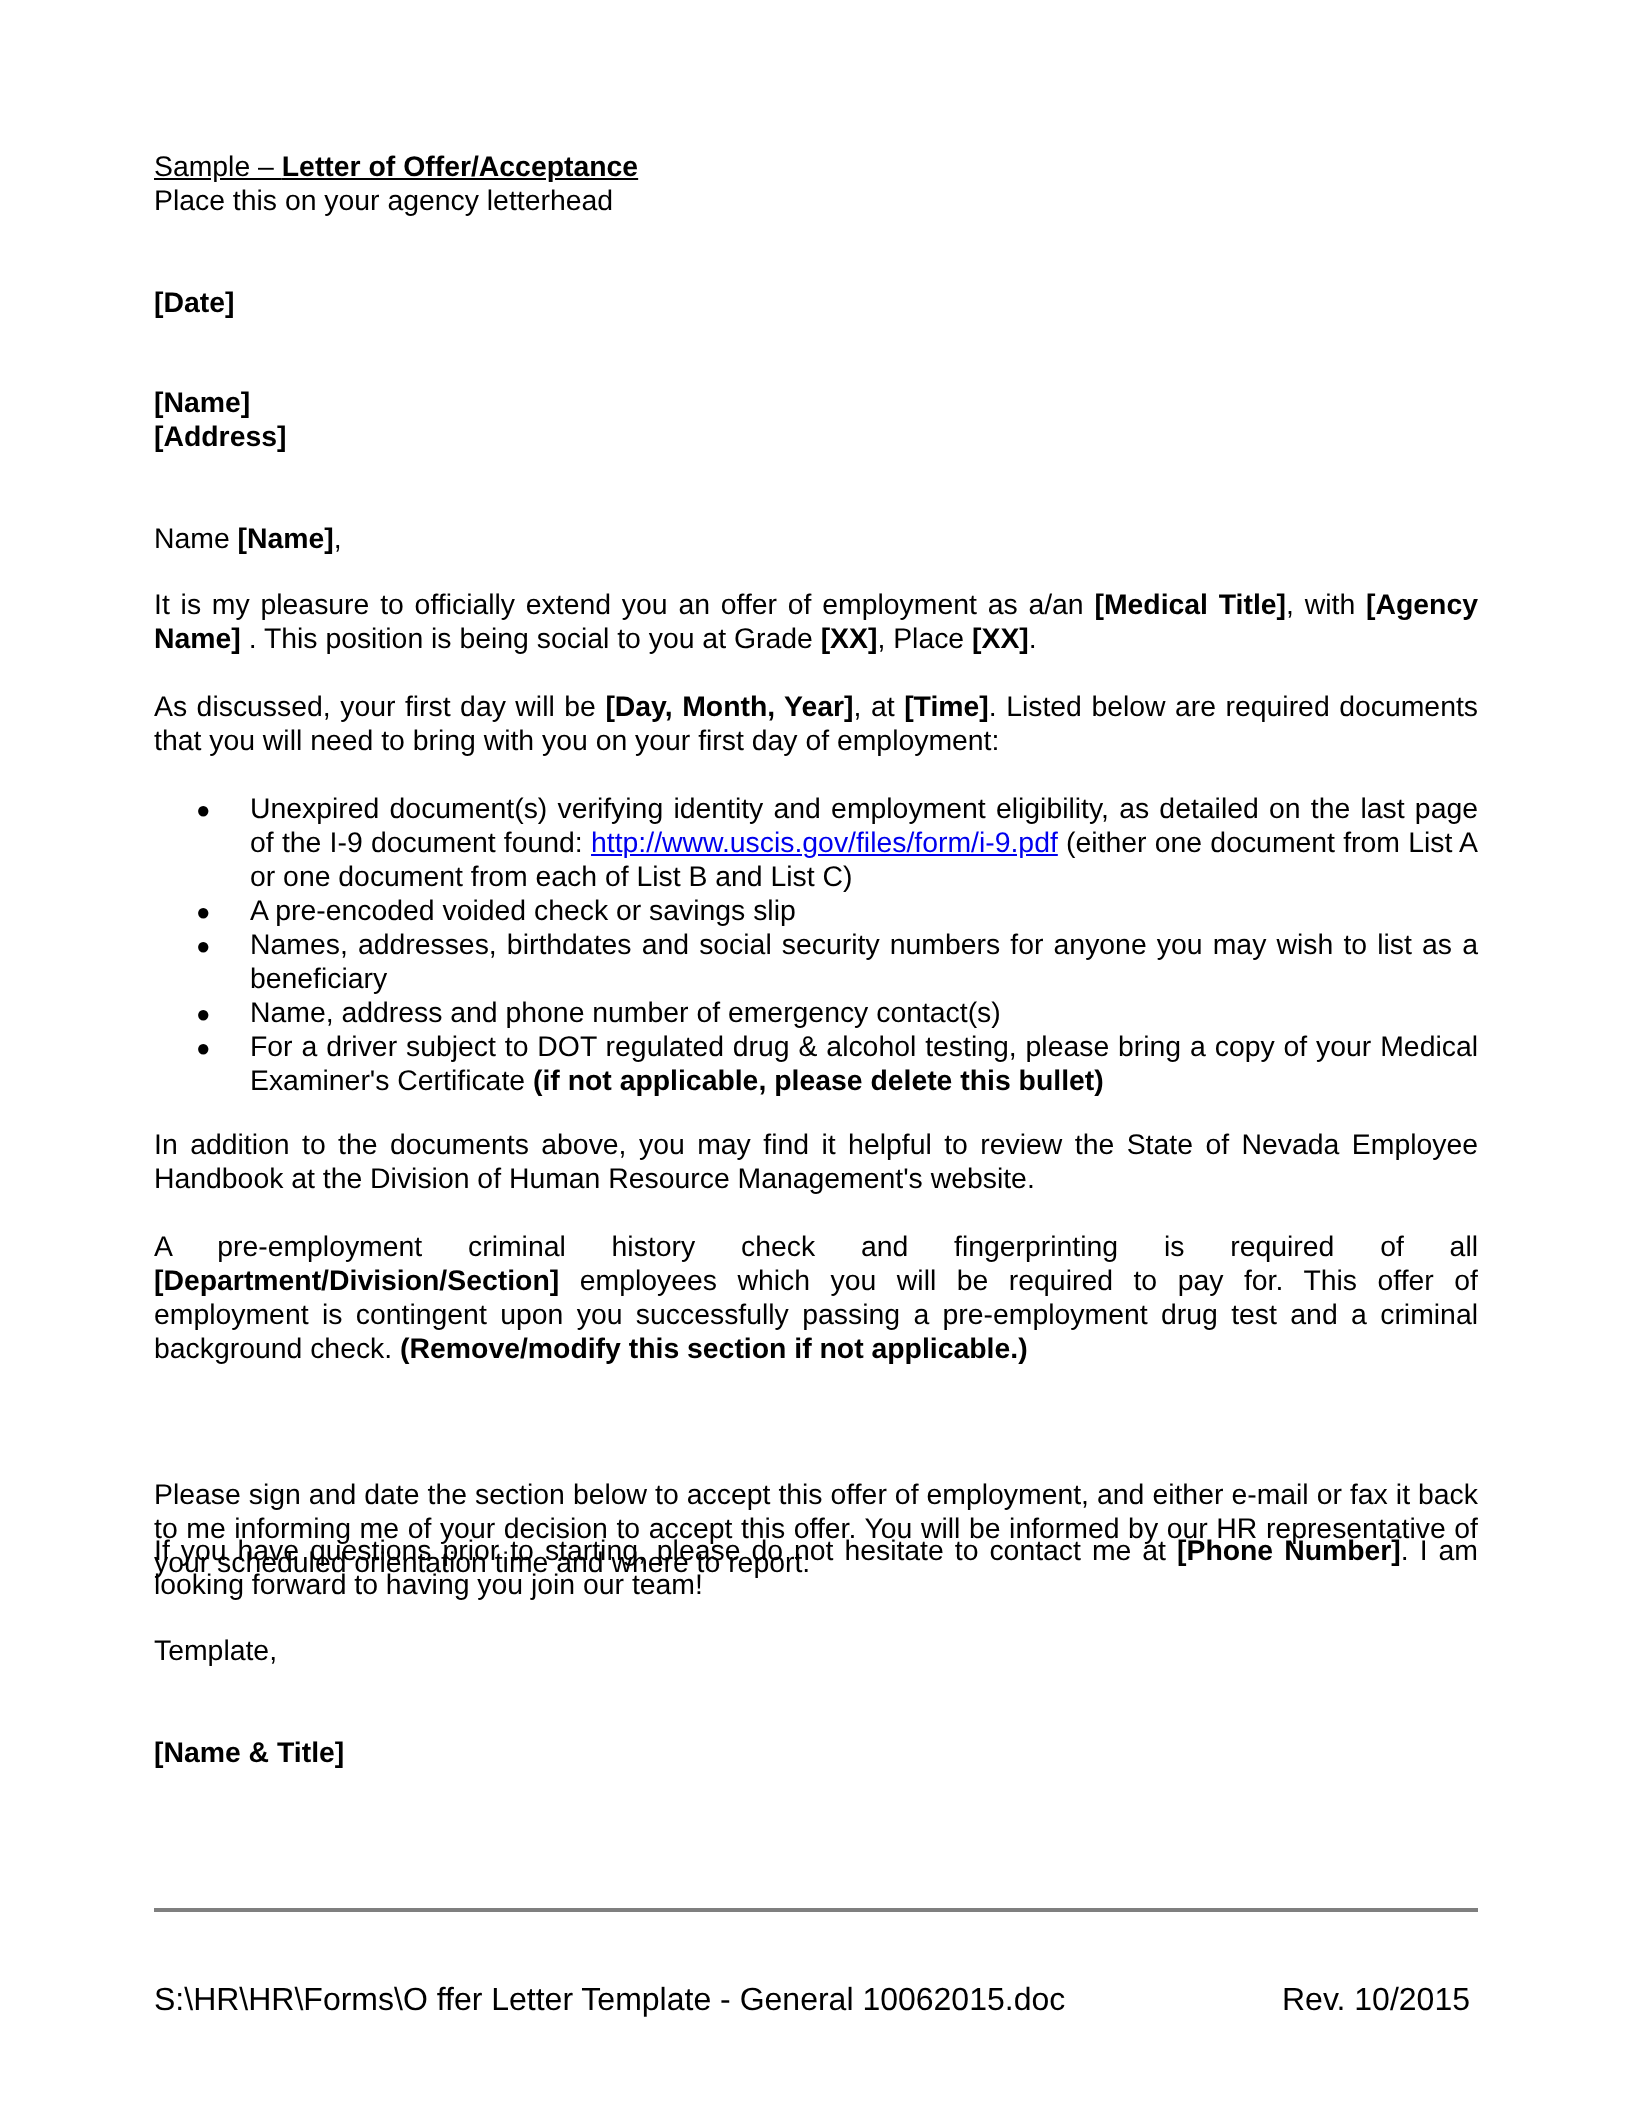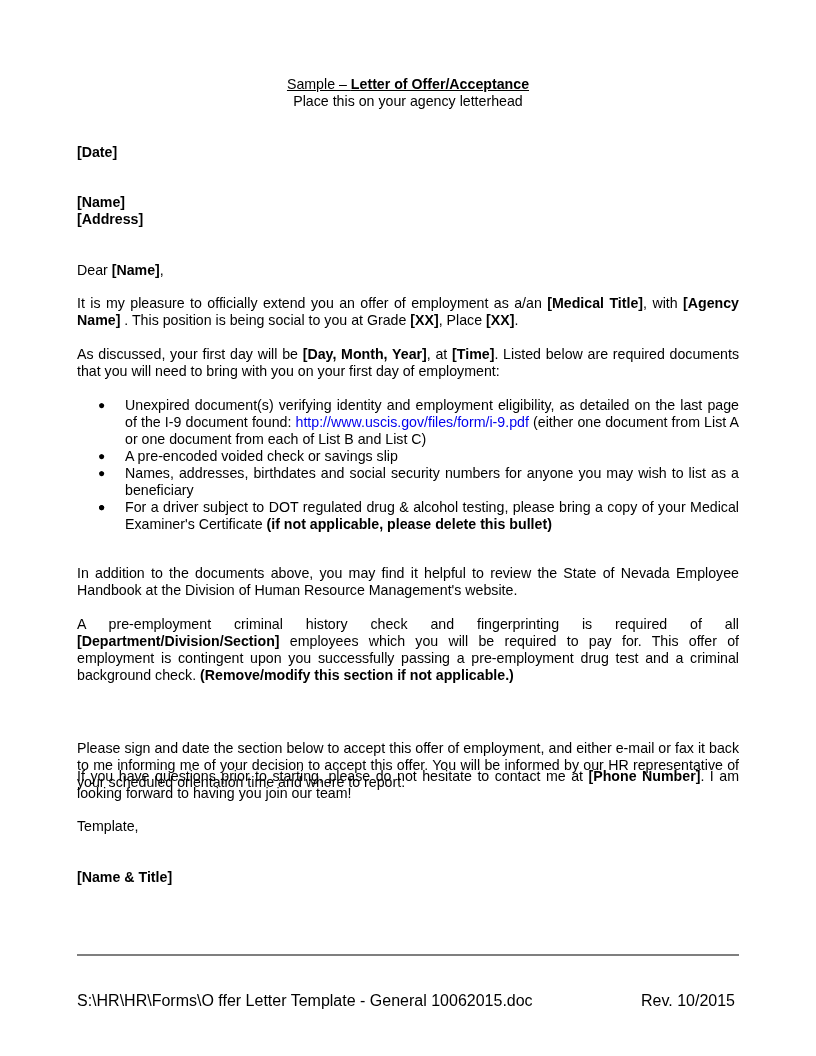--- a/index.html
+++ b/index.html
@@ -1,29 +1,29 @@
 <!DOCTYPE html>
 <html><head>
   <meta charset="utf-8">
   <style>
     html, body { margin: 0; padding: 0; background: #ffffff; }
     body { width: 816px; height: 1056px; position: relative; overflow: hidden;
       font-family: "Liberation Sans", sans-serif; font-size: 14.2px; color: #000; }
     .page { position: absolute; left: 77px; top: 0; width: 662px; }
-    .center { text-align: center; }
+    .center { }
     .title { position: absolute; left: 0; top: 76px; width: 662px; line-height: 17px; }
     .title .u { text-decoration: underline; }
     .title b { text-decoration: underline; }
     .blk { position: absolute; left: 0; width: 662px; line-height: 17px; }
     .just { text-align: justify; text-align-last: left; }
     b { font-weight: bold; }
     ul.bullets { position: absolute; left: 0; top: 397px; width: 662px; margin: 0; padding: 0; list-style: none; }
     ul.bullets li { position: relative; padding-left: 48px; line-height: 17px; text-align: justify; }
     ul.bullets li .dot { position: absolute; left: 21px; top: 0; font-size: 12px; }
-    a.link { color: #0000ee; }
+    a.link { color: #0000ee; text-decoration: underline; }
     .rule { position: absolute; left: 77px; top: 954px; width: 662px; height: 2px; background: #7f7f7f; }
     .footer { position: absolute; left: 77px; top: 995px; width: 662px; font-size: 16px; line-height: 12px; }
     .footer .right { position: absolute; right: 4px; top: 0; }
   </style>
 </head>
 <body>
 
 <div class="page">
 
   <div class="title center">
@@ -34,21 +34,21 @@
   </div>
 
   <div class="blk" style="top:144px"><b>[Date]</b></div>
 
   <div class="blk" style="top:194px">
     <div><b>[Name]</b></div>
     <div><b>[Address]</b></div>
   </div>
 
   <div class="blk" style="top:262px">
-    <span>Dear </span><b>[Name]</b><span>,</span>
+    <span>Name </span><b>[Name]</b><span>,</span>
   </div>
 
   <div class="blk just" style="top:295px">
     <span>It is my pleasure to officially extend you an offer of employment as a/an </span><b>[Medical Title]</b><span>, with </span><b>[Agency Name]</b><span> .  This position is being social to you at Grade </span><b>[XX]</b><span>, Place </span><b>[XX]</b><span>.</span>
   </div>
 
   <div class="blk just" style="top:346px">
     <span>As discussed, your first day will be </span><b>[Day, Month, Year]</b><span>, at </span><b>[Time]</b><span>.  Listed below are required documents that you will need to bring with you on your first day of employment:</span>
   </div>
 
@@ -60,20 +60,21 @@
     <li>
       <span class="dot">●</span>
       <span>A pre-encoded voided check or savings slip</span>
     </li>
     <li>
       <span class="dot">●</span>
       <span>Names, addresses, birthdates and social security numbers for anyone you may wish to list as a beneficiary</span>
     </li>
     <li>
       <span class="dot">●</span>
+      <span>Name, address and phone number of emergency contact(s)</span>
     </li>
     <li>
       <span class="dot">●</span>
       <span>For a driver subject to DOT regulated drug &amp; alcohol testing, please bring a copy of your Medical Examiner's Certificate </span><b>(if not applicable, please delete this bullet)</b>
     </li>
   </ul>
 
   <div class="blk just" style="top:565px">In addition to the documents above, you may find it helpful to review the State of Nevada Employee Handbook at the Division of Human Resource Management's website.</div>
 
   <div class="blk just" style="top:616px">

